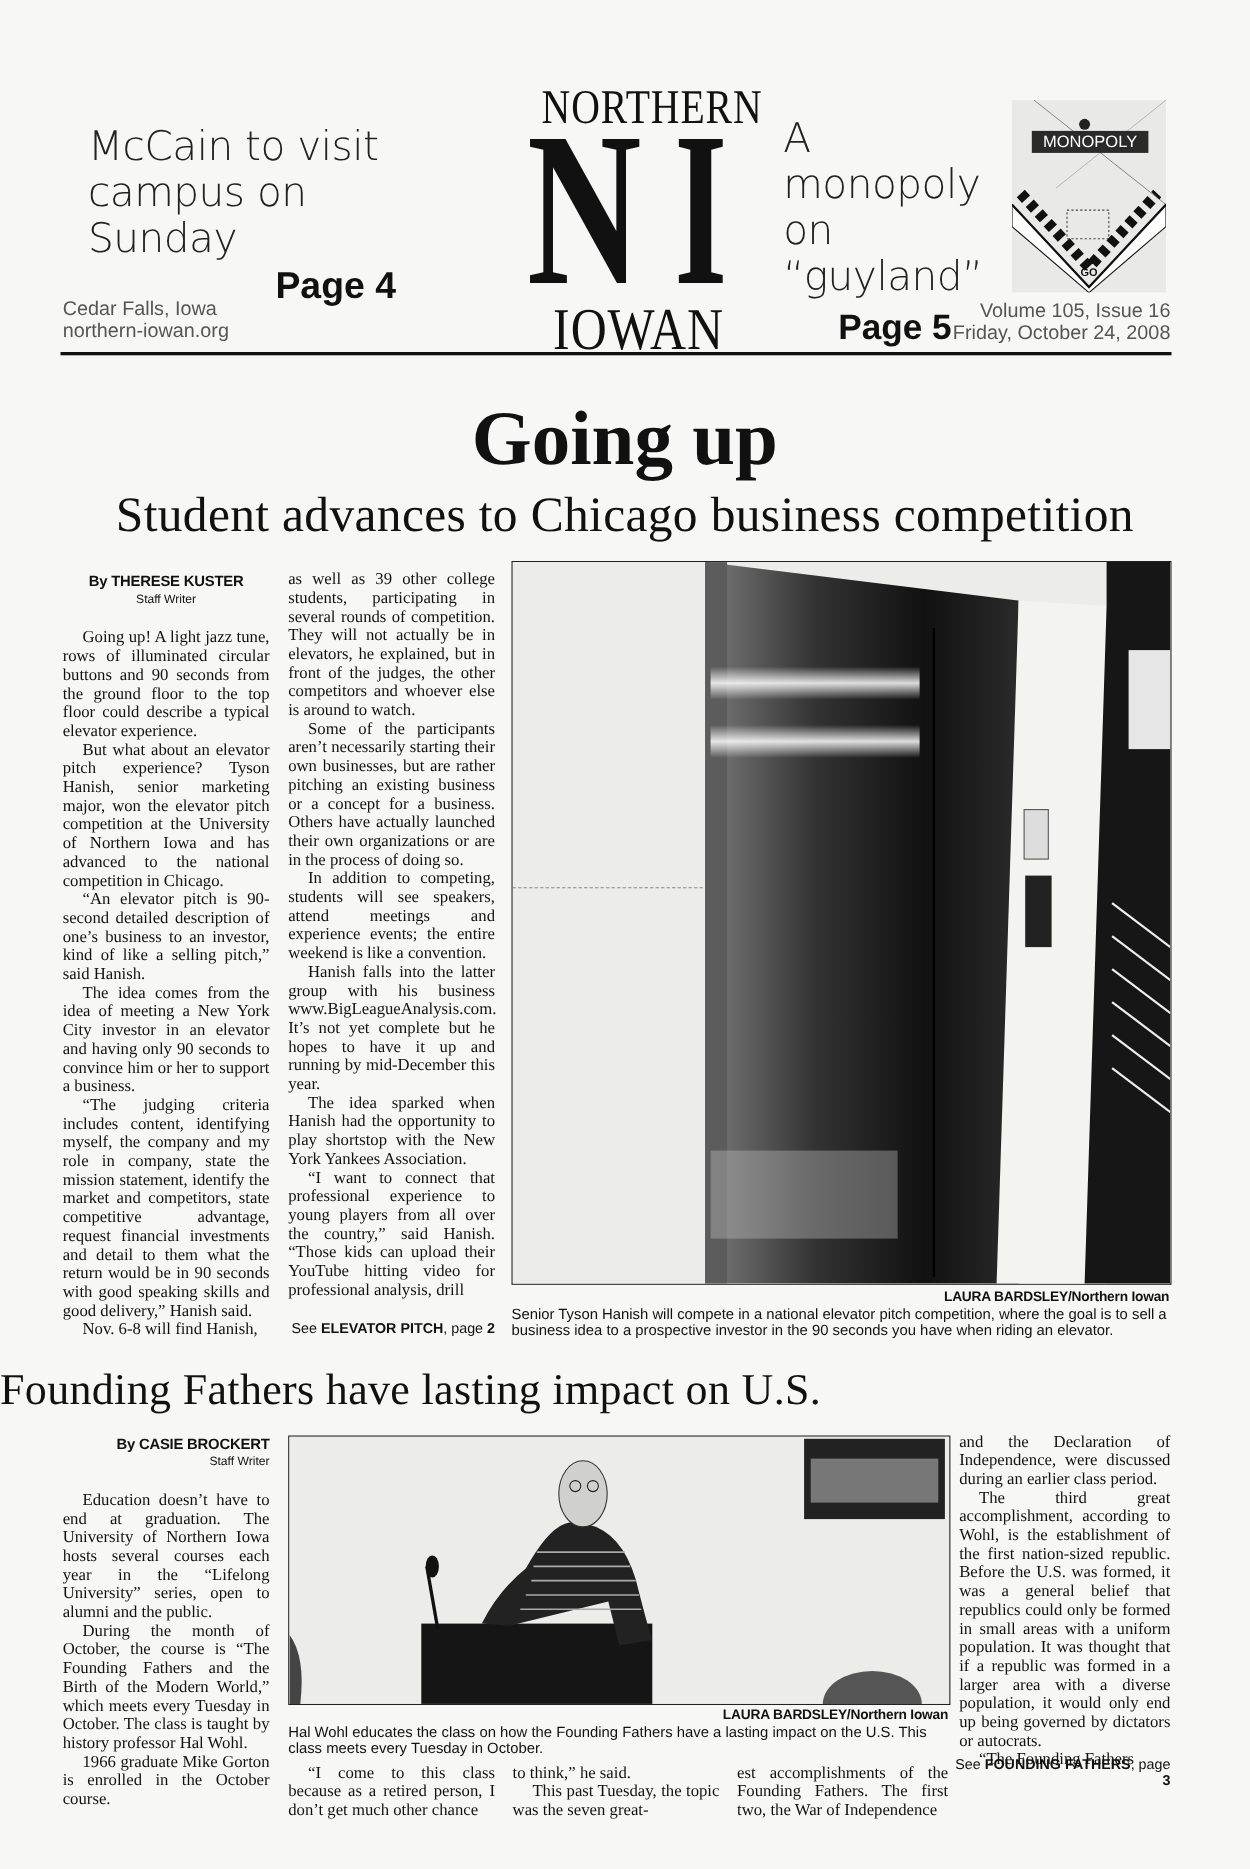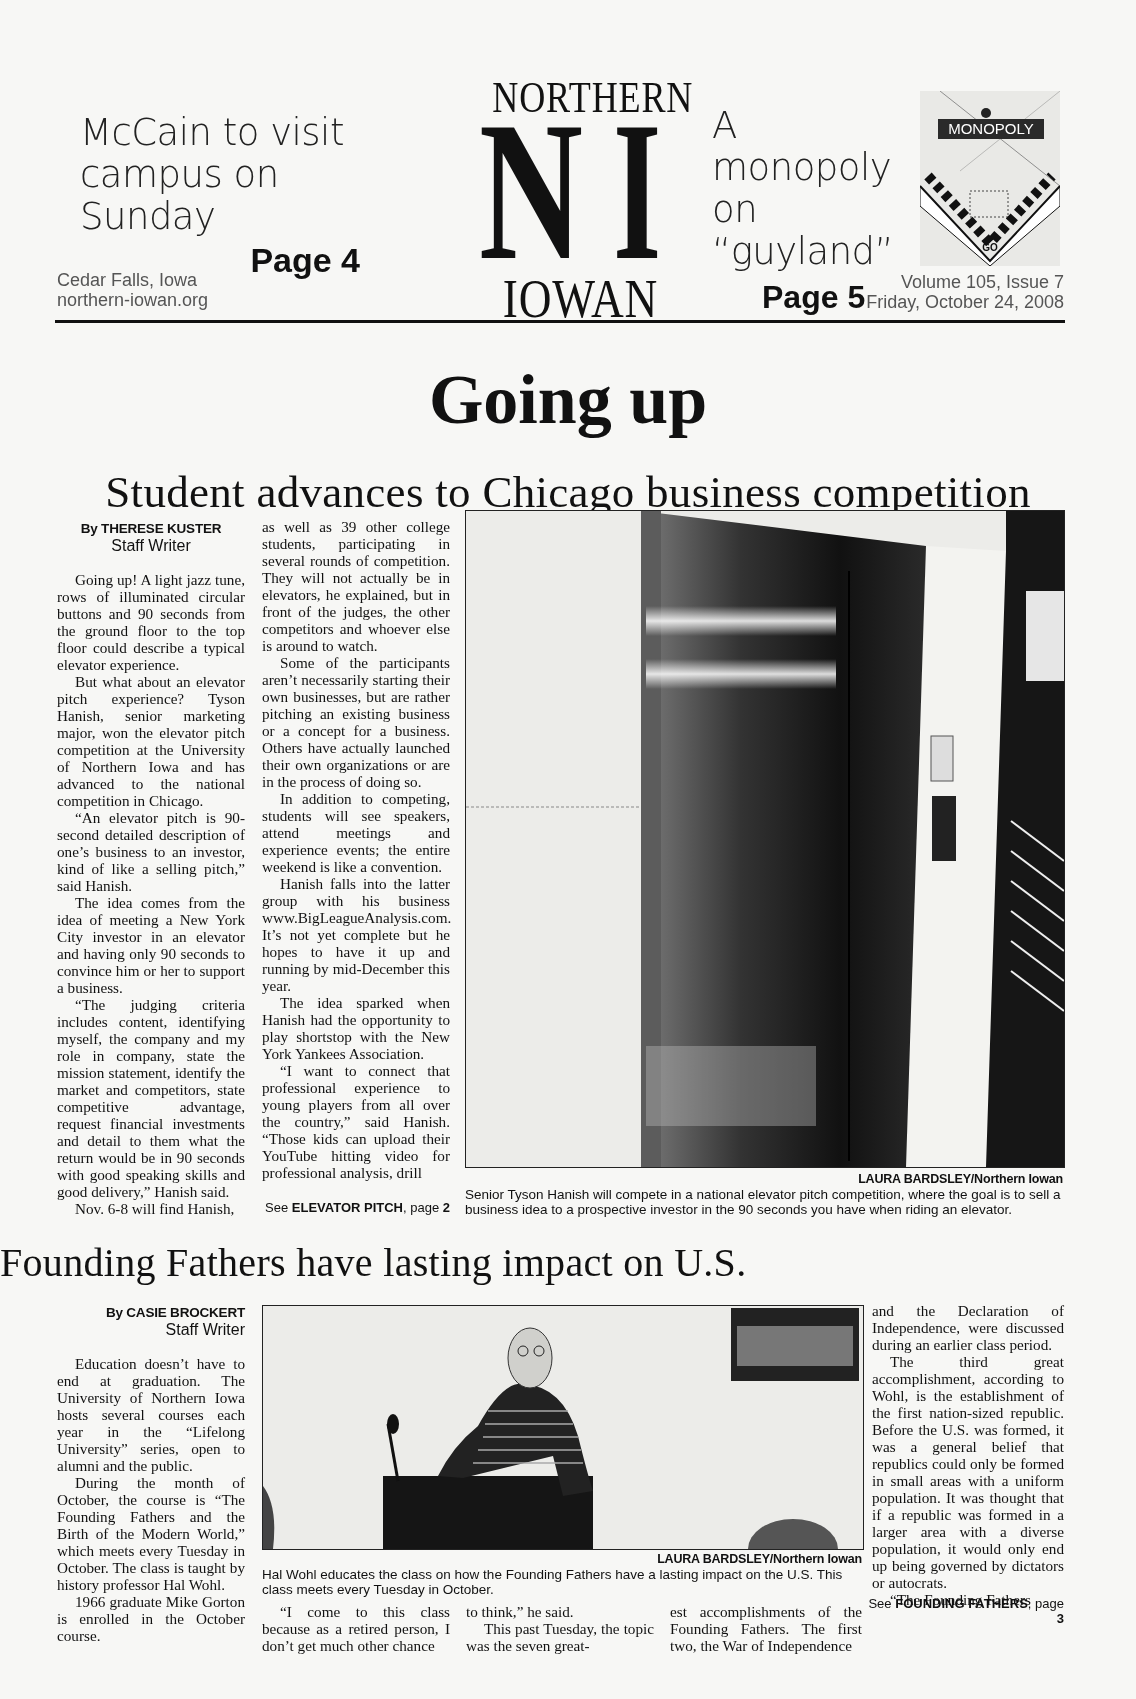--- a/index.html
+++ b/index.html
@@ -26,28 +26,28 @@
 
   .teaser-right { left: 712px; top: 105px; width: 210px; }
   .teaser-right .t { font-family: "DejaVu Sans", sans-serif; font-weight: 200; font-size: 37px; line-height: 42px; color: #222; letter-spacing: -0.5px; }
   .teaser-right .pg { font-family: "Liberation Sans", sans-serif; font-size: 32px; font-weight: bold; margin-left: 50px; line-height: 40px; margin-top: 4px; }
   .monopoly { left: 920px; top: 91px; width: 140px; height: 175px; }
   .vol { right: 72px; top: 272px; text-align: right; font-size: 18px; line-height: 20px; color: #555; font-family: "Liberation Sans", sans-serif; }
   .rule { left: 55px; top: 320px; width: 1010px; height: 3px; background: #111; }
 
   
   .hed1 { left: 0; top: 360px; width: 1136px; text-align: center; font-size: 70px; font-weight: bold; line-height: 80px; }
-  .dek1 { left: 0; top: 466px; width: 1136px; text-align: center; font-size: 45px; line-height: 52px; letter-spacing: 0.3px; }
+  .dek1 { left: 0; top: 442px; width: 1136px; text-align: center; font-size: 45px; line-height: 52px; letter-spacing: 0.3px; }
 
   
   .col { font-size: 15.2px; line-height: 17px; text-align: justify; hyphens: manual; }
   .col p { margin: 0; text-indent: 18px; }
   .byline { text-align: right; font-family: "Liberation Sans", sans-serif; }
   .byline .name { font-weight: bold; font-size: 13.5px; line-height: 17px; letter-spacing: -0.2px; }
-  .byline .role { font-size: 16px; line-height: 17px; }
+  .byline .role { font-size: 11px; line-height: 17px; }
   .seeref { font-family: "Liberation Sans", sans-serif; font-size: 13px; text-align: right; }
   .seeref b { font-weight: bold; }
 
   .photo { overflow: hidden; border: 1px solid #222; }
   .credit { font-family: "Liberation Sans", sans-serif; font-weight: bold; font-size: 12.5px; text-align: right; letter-spacing: -0.2px; }
   .caption { font-family: "Liberation Sans", sans-serif; font-size: 13.5px; line-height: 15px; }
 
   .hed2 { left: 0; top: 1236px; width: 924px; text-align: left; font-size: 40px; line-height: 54px; letter-spacing: 0.3px; }
 </style>
 </head>
@@ -86,21 +86,21 @@
   <text x="71" y="43" text-anchor="middle" fill="#fff" font-family="Liberation Sans, sans-serif" font-size="15">MONOPOLY</text>
   <circle cx="66" cy="22" r="5" fill="#222"></circle>
   <rect x="50" y="100" width="38" height="26" fill="none" stroke="#444" stroke-dasharray="2,2"></rect>
   <polygon points="0,95 70,170 140,95 140,115 70,175 0,115" fill="#fff" stroke="#111"></polygon>
   <polyline points="0,95 70,170 140,95" fill="none" stroke="#111" stroke-width="2"></polyline>
   <polyline points="8,85 70,152 132,85" fill="none" stroke="#111" stroke-width="10" stroke-dasharray="7,5"></polyline>
   <text x="70" y="160" text-anchor="middle" font-family="Liberation Sans, sans-serif" font-weight="bold" font-size="10" fill="#111">GO</text>
 </svg>
 
 <div class="abs vol">
-  <div>Volume 105, Issue 7</div>
+  <div>Volume 105, Issue 16</div>
   <div>Friday, October 24, 2008</div>
 </div>
 <div class="abs rule"></div>
 
 <div class="abs hed1">Going up</div>
 <div class="abs dek1">Student advances to Chicago business competition</div>
 
 <div class="abs col" style="left:57px; top:520px; width:188px;">
   <div class="byline" style="margin-bottom:17px;text-align:center;">
     <div class="name">By THERESE KUSTER</div>

